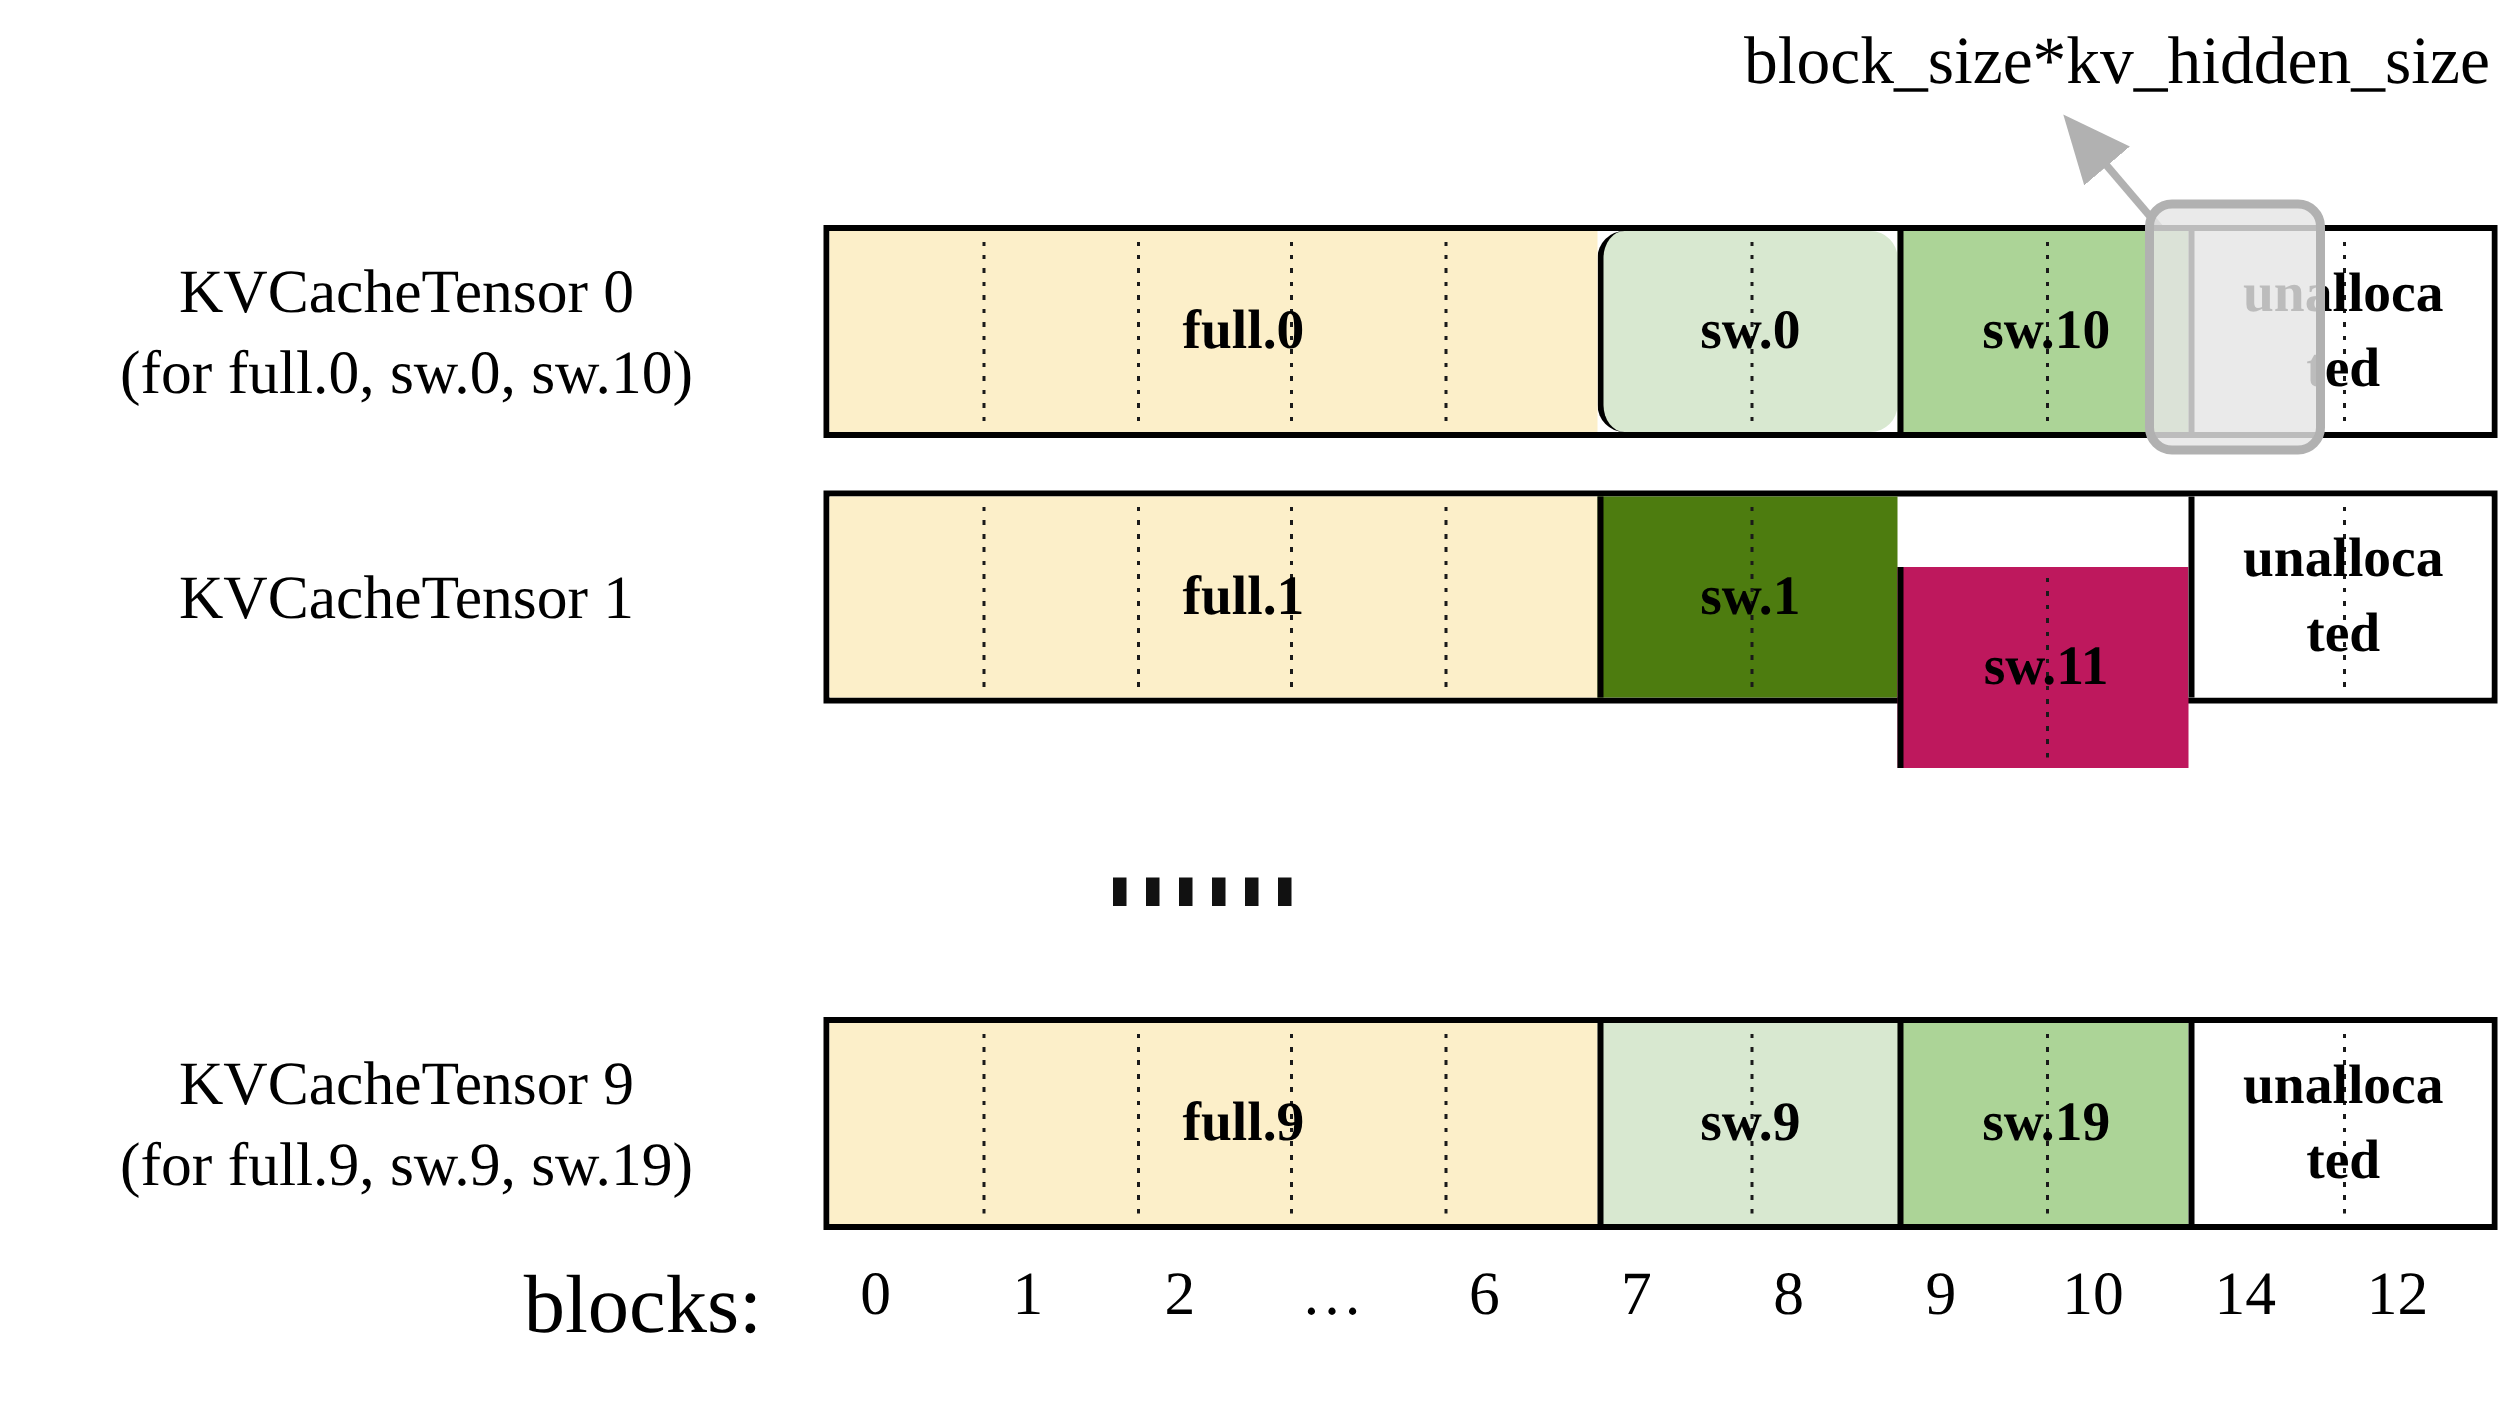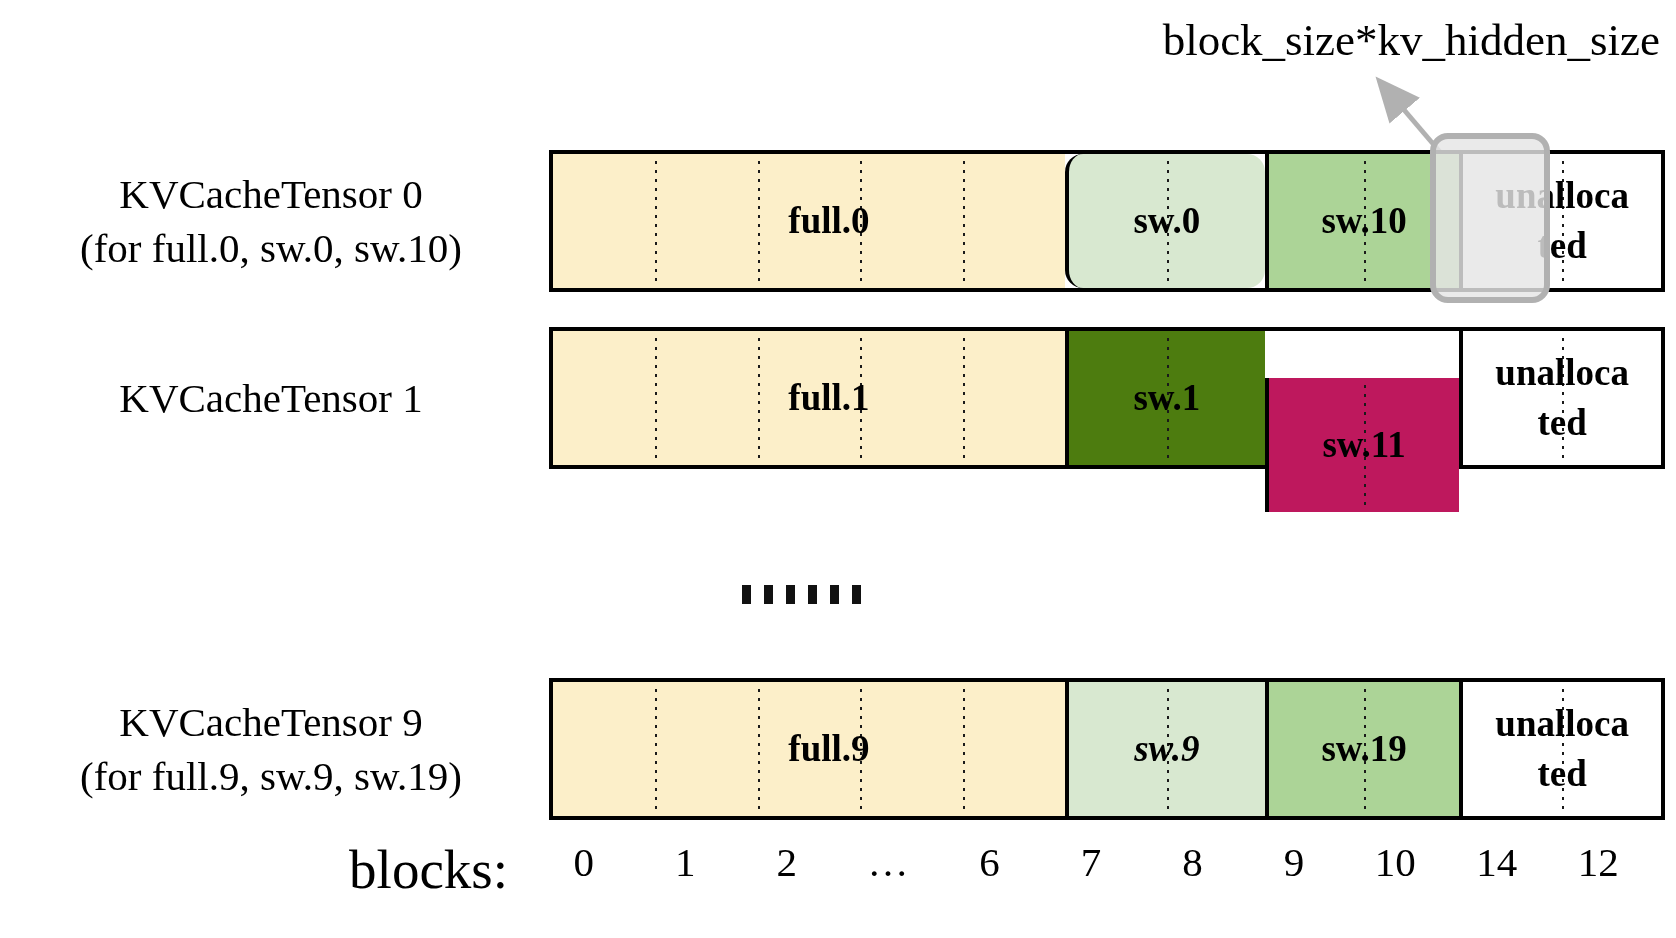--- a/index.html
+++ b/index.html
@@ -137,21 +137,21 @@
       <div>(for full.9, sw.9, sw.19)</div>
     </div>
     <div class="bar">
       <div class="seg seg-full" style="background-color: rgb(252, 239, 201);">
         <i class="dl" style="left:20%"></i>
           <i class="dl" style="left:40%"></i>
         <i class="dl" style="left:60%"></i>
           <i class="dl" style="left:80%"></i>
         <span class="seg-label">full.9</span>
       </div>
-      <div class="seg seg-swlow" style="background-color: rgb(216, 232, 208); font-style: italic;">
+      <div class="seg seg-swlow" style="background-color: rgb(216, 232, 208);">
         <i class="dl" style="left:50%"></i>
         <span class="seg-label">sw.9</span>
       </div>
       <div class="seg seg-swhigh" style="background-color: rgb(172, 212, 151);">
         <i class="dl" style="left:50%"></i>
         <span class="seg-label">sw.19</span>
       </div>
       <div class="seg seg-unalloc">
         <i class="dl" style="left:50%"></i>
         <span class="seg-label">

